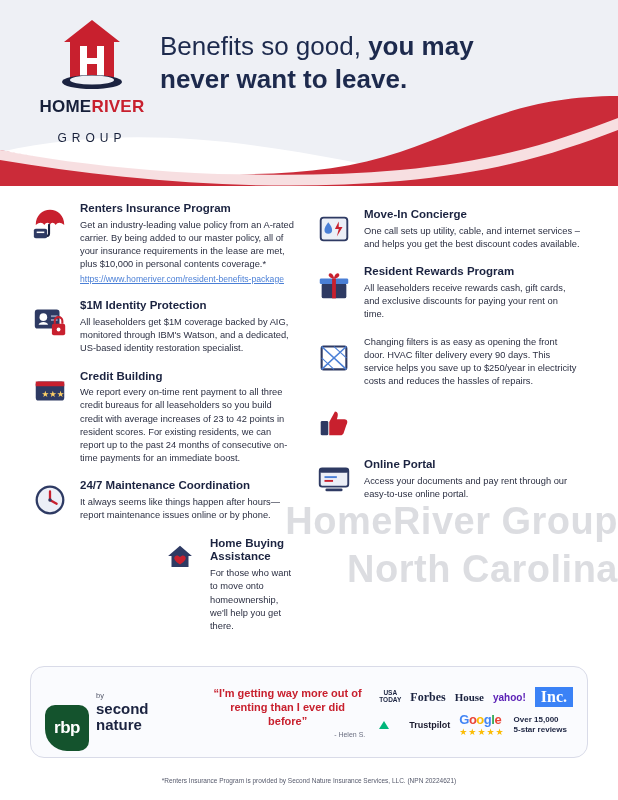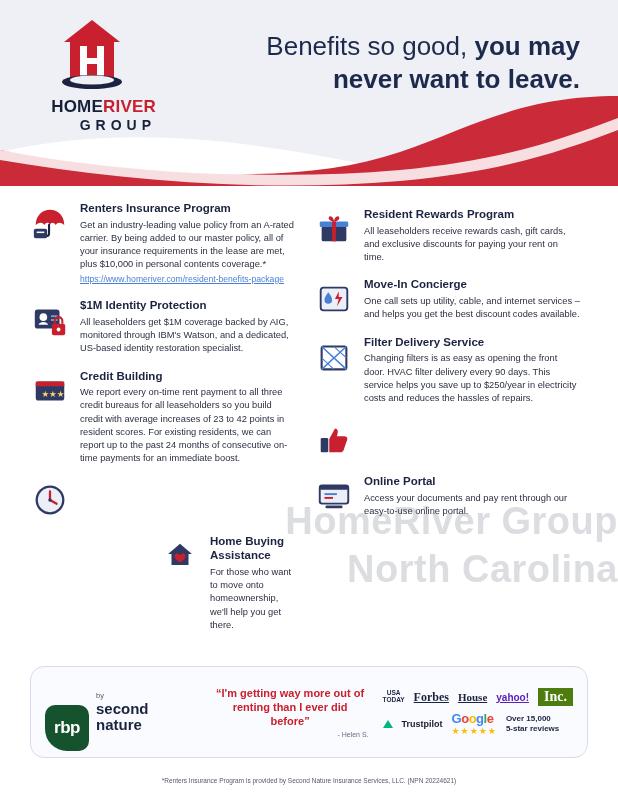--- a/index.html
+++ b/index.html
@@ -23,54 +23,53 @@
   }
   .header-swoosh {
     position: absolute;
     inset: 0;
     width: 618px; height: 186px;
   }
   .logo-block {
     position: absolute;
     left: 28px; top: 18px;
     width: 128px;
-    text-align: right;
+    text-align: center;
     z-index: 4;
   }
   .logo-h {
     position: relative;
     width: 64px; height: 74px;
     margin: 0 auto;
   }
   .logo-wordmark {
     margin-top: 6px;
     font-size: 17px;
     font-weight: bold;
     letter-spacing: 0.2px;
     color: #17203a;
     line-height: 1;
   }
   .logo-wordmark .river { color: #c8202e; }
   .logo-sub {
-    margin-top: 2px;
-    font-size: 14px;
+    margin-top: 16px;
+    font-size: 12px;
     letter-spacing: 5px;
     color: #17203a;
-    font-weight: bold;
+    font-weight: normal;
   }
   .headline {
     position: absolute;
     left: 160px; top: 30px;
     width: 420px;
     z-index: 4;
     font-size: 26px;
     line-height: 1.25;
     color: #1d2a4d;
     font-weight: normal;
-    text-align: right;
   }
   .headline b { font-weight: bold; }
 
   
   .content {
     position: relative;
     padding: 16px 38px 0 30px;
     display: flex;
     gap: 18px;
     z-index: 3;
@@ -164,27 +163,27 @@
   }
   .quote-attr {
     font-size: 7px;
     color: #6a6e80;
     text-align: right;
     margin-top: 3px;
   }
 
   .press { flex:1; display:flex; flex-direction:column; gap:5px; padding-left: 8px;}
   .press-row { display:flex; align-items:center; gap: 9px; }
-  .press-item { font-size: 9.5px; color:#1b2340; font-weight:bold;text-decoration:underline; }
+  .press-item { font-size: 9.5px; color:#1b2340; font-weight:bold; }
   .usa-today { font-size: 6.5px; line-height:1.05; text-align:center; color:#1b2340; font-weight:bold;}
   .forbes { font-family:"Liberation Serif", serif; font-size: 12px; font-weight: bold;}
   .house { font-family:"Liberation Serif", serif; font-size: 11px; font-weight: bold;}
   .yahoo { font-size: 10px; font-weight:bold; color:#5b21b6; }
-  .inc { background:#4d7c0f; color:#fff; padding:1px 6px; font-family:"Liberation Serif", serif; font-weight:bold; font-size:14px;}
-  .trustpilot { display:flex; align-items:center; gap:9px; font-size:9px; font-weight:bold;}
+  .inc { background:#3b82f6; color:#fff; padding:1px 6px; font-family:"Liberation Serif", serif; font-weight:bold; font-size:16px;}
+  .trustpilot { display:flex; align-items:center; gap:20px; font-size:9px; font-weight:bold;}
   .tp-star { width:0;height:0;border-left:5px solid transparent;border-right:5px solid transparent;border-bottom:8px solid #00b67a;}
   .google { font-size:13px; font-weight:bold; letter-spacing:-0.5px;}
   .google .b{color:#4285F4}.google .r{color:#EA4335}.google .y{color:#FBBC05}.google .g{color:#34A853}
   .stars { color:#fbbc05; font-size:9px; letter-spacing:1px; }
   .reviews { font-size:8px; font-weight:bold; color:#1b2340; line-height:1.2;}
 
   .disclaimer {
     position: absolute;
     left:0; right:0; bottom: 16px;
     text-align:center;
@@ -283,79 +282,82 @@
     </div>
 
     <div class="item">
       <div class="item-icon">
         <svg width="38" height="38" viewBox="0 0 40 40">
           <circle cx="20" cy="20" r="14" fill="#eceff7" stroke="#2e3a63" stroke-width="2.4"></circle>
           <path d="M20 11 L20 20 L27 24" stroke="#c8202e" stroke-width="2.4" fill="none" stroke-linecap="round"></path>
           <circle cx="20" cy="20" r="1.8" fill="#2e3a63"></circle>
         </svg>
       </div>
+      <div class="item-body">
+        <div class="item-title">24/7 Maintenance Coordination</div>
+        <div class="item-text">It always seems like things happen after hours—report maintenance issues online or by phone.</div>
+      </div>
     </div>
 
     <div class="item" style="margin-left:130px;">
       <div class="item-icon">
         <svg width="34" height="34" viewBox="0 0 40 40">
           <path d="M20 8 L34 20 L30 20 L30 33 L10 33 L10 20 L6 20 Z" fill="#2e3a63"></path>
           <path d="M20 30 C14 26 12 23 14 20.5 C15.5 18.8 18.3 19.2 20 21.3 C21.7 19.2 24.5 18.8 26 20.5 C28 23 26 26 20 30 Z" fill="#c8202e"></path>
         </svg>
       </div>
       <div class="item-body">
         <div class="item-title">Home Buying Assistance</div>
         <div class="item-text">For those who want to move onto homeownership, we'll help you get there.</div>
       </div>
     </div>
 
   </div>
 
   <div class="col col-right">
+
+    <div class="item">
+      <div class="item-icon">
+        <svg width="38" height="38" viewBox="0 0 40 40">
+          <rect x="6" y="8" width="28" height="24" rx="3" fill="#eceff7" stroke="#2e3a63" stroke-width="2"></rect>
+          <path d="M14 13 C11 17 10 19 10 21 a4 4 0 0 0 8 0 c0-2-1-4-4-8 Z" fill="#4a7fd6"></path>
+          <path d="M25 12 l-4 8 h4 l-2 8 6-10 h-4 Z" fill="#c8202e"></path>
+        </svg>
+      </div>
+      <div class="item-body">
+        <div class="item-title">Move-In Concierge</div>
+        <div class="item-text">One call sets up utility, cable, and internet services – and helps you get the best discount codes available.</div>
+      </div>
+    </div>
 
     <div class="item">
       <div class="item-icon">
         <svg width="38" height="38" viewBox="0 0 40 40">
           <rect x="7" y="17" width="26" height="16" rx="2" fill="#2e3a63"></rect>
           <rect x="5" y="12" width="30" height="6" rx="1.5" fill="#4a7fd6"></rect>
           <rect x="18" y="12" width="4" height="21" fill="#c8202e"></rect>
           <path d="M20 12 C16 12 13 9 15 7 C17 5 20 9 20 12 Z" fill="#c8202e"></path>
           <path d="M20 12 C24 12 27 9 25 7 C23 5 20 9 20 12 Z" fill="#c8202e"></path>
         </svg>
       </div>
       <div class="item-body">
         <div class="item-title">Resident Rewards Program</div>
         <div class="item-text">All leaseholders receive rewards cash, gift cards, and exclusive discounts for paying your rent on time.</div>
       </div>
     </div>
 
     <div class="item">
       <div class="item-icon">
         <svg width="38" height="38" viewBox="0 0 40 40">
-          <rect x="6" y="8" width="28" height="24" rx="3" fill="#eceff7" stroke="#2e3a63" stroke-width="2"></rect>
-          <path d="M14 13 C11 17 10 19 10 21 a4 4 0 0 0 8 0 c0-2-1-4-4-8 Z" fill="#4a7fd6"></path>
-          <path d="M25 12 l-4 8 h4 l-2 8 6-10 h-4 Z" fill="#c8202e"></path>
-        </svg>
-      </div>
-      <div class="item-body">
-        <div class="item-title">Move-In Concierge</div>
-        <div class="item-text">One call sets up utility, cable, and internet services – and helps you get the best discount codes available.</div>
-      </div>
-    </div>
-
-    <div class="item">
-      <div class="item-icon">
-        <svg width="38" height="38" viewBox="0 0 40 40">
           <rect x="7" y="9" width="26" height="24" rx="2" fill="#ffffff" stroke="#2e3a63" stroke-width="2.2"></rect>
           <path d="M7 9 L33 33 M33 9 L7 33" stroke="#4a7fd6" stroke-width="1.6"></path>
           <path d="M20 9 L33 21 M7 21 L20 33" stroke="#4a7fd6" stroke-width="1.2"></path>
         </svg>
       </div>
       <div class="item-body">
-        <div class="item-title">Filter Delivery Service</div>
         <div class="item-text">Changing filters is as easy as opening the front door. HVAC filter delivery every 90 days. This service helps you save up to $250/year in electricity costs and reduces the hassles of repairs.</div>
       </div>
     </div>
 
     <div class="item">
       <div class="item-icon">
         <svg width="38" height="38" viewBox="0 0 40 40">
           <rect x="6" y="18" width="8" height="15" rx="1.5" fill="#2e3a63"></rect>
           <path d="M15 19 L21 8 C24 8 25 11 23 16 L31 16 C34 16 35 19 33 22 L30 31 C29 33 27 33 25 33 L15 33 Z" fill="#c8202e"></path>
         </svg>

